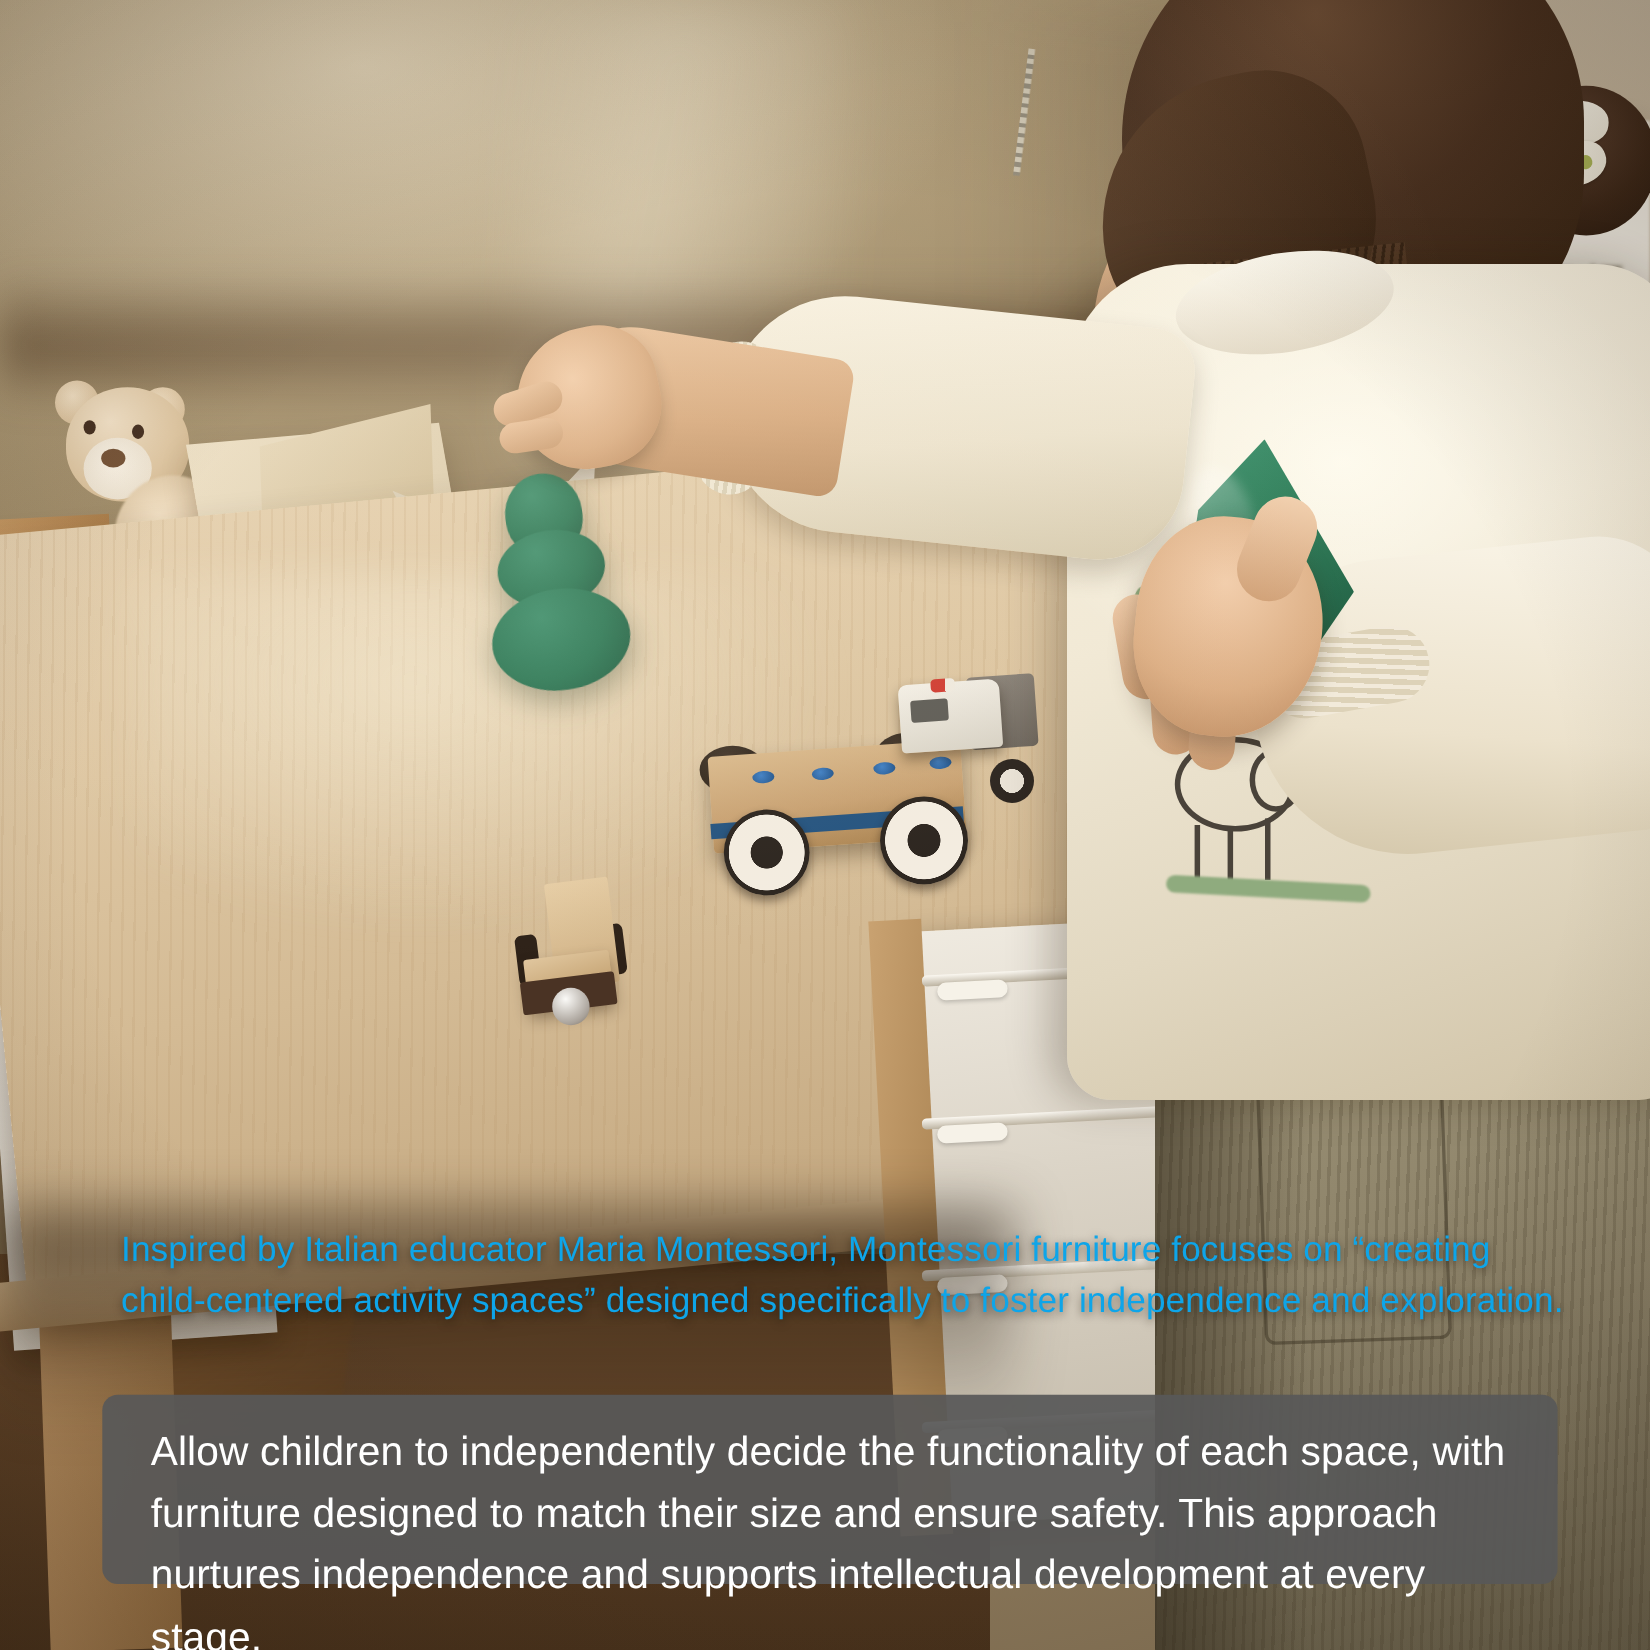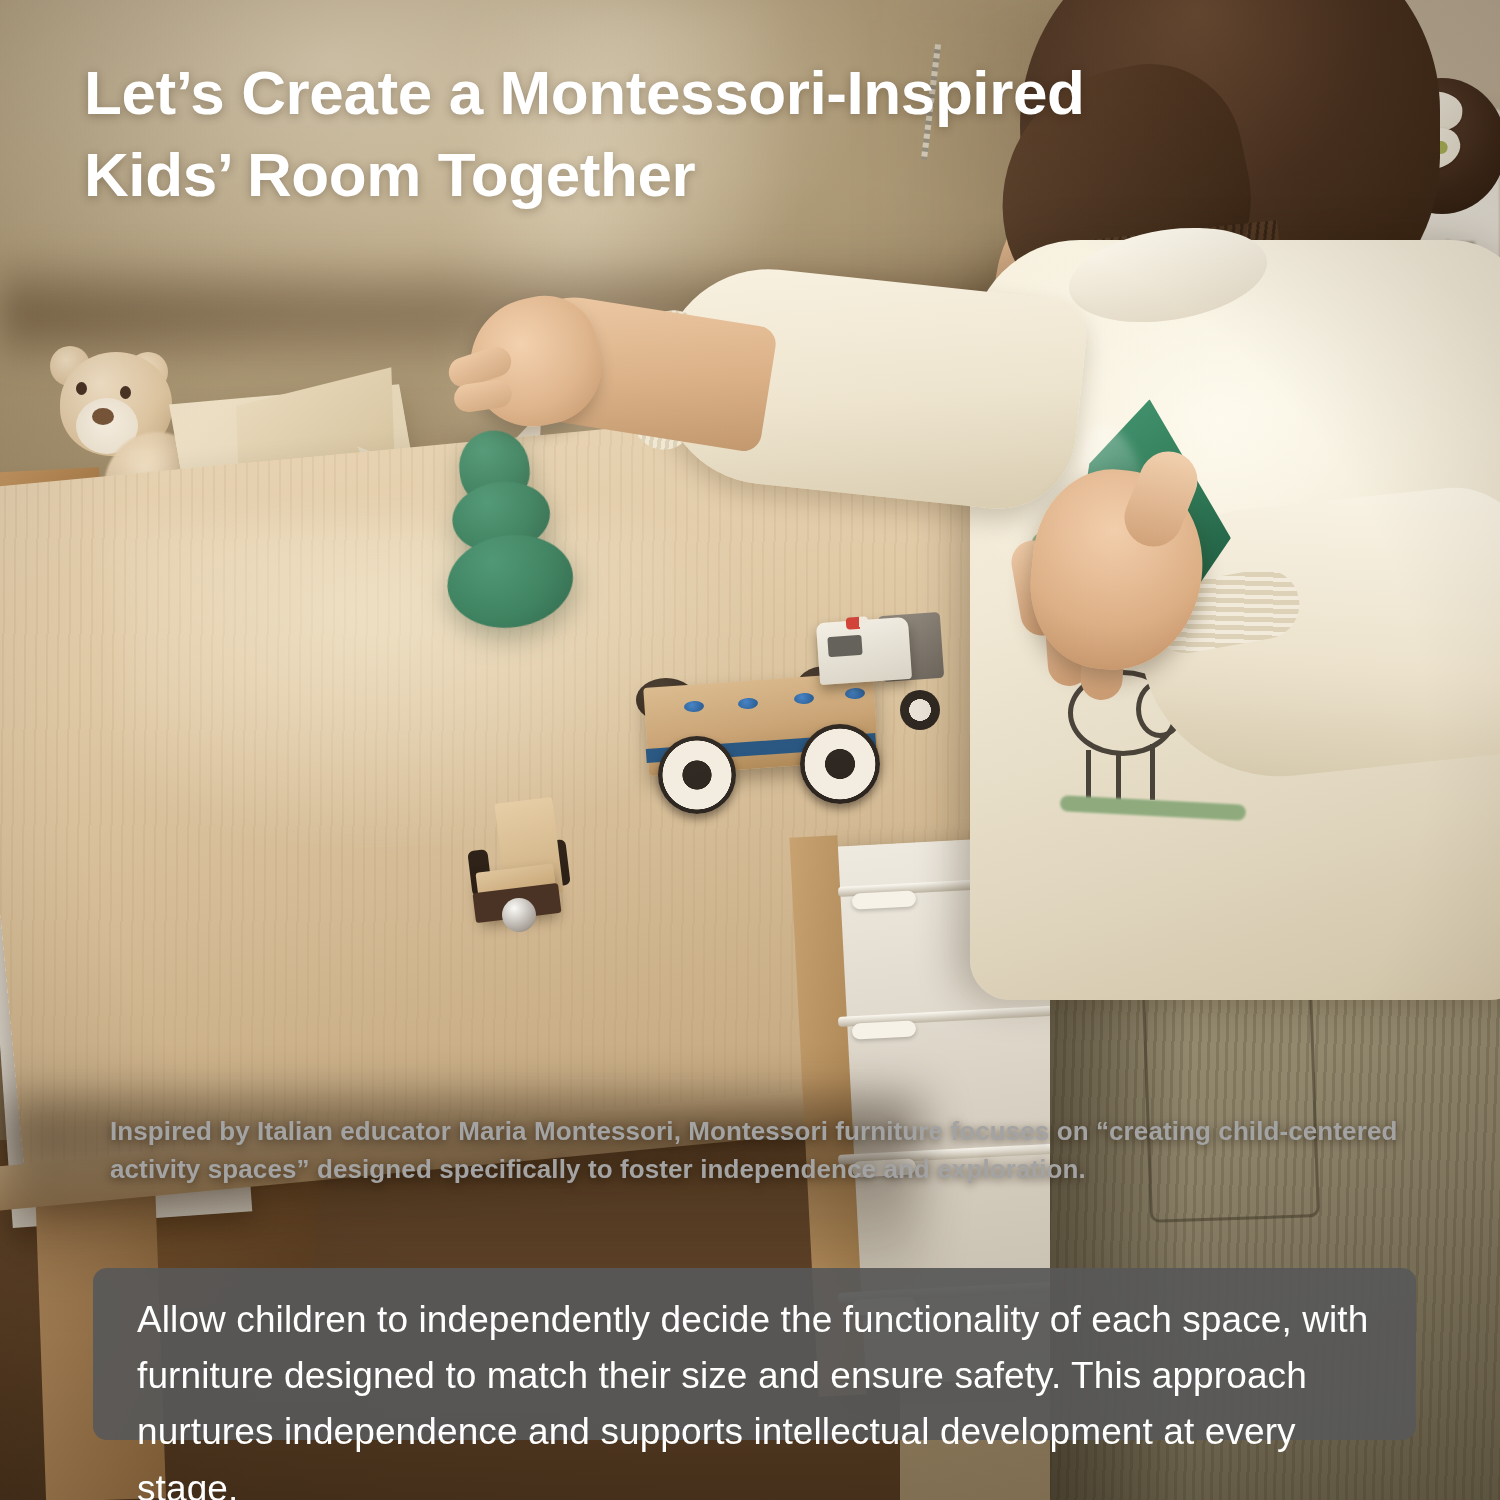--- a/index.html
+++ b/index.html
@@ -489,21 +489,21 @@
     text-shadow:0 2px 10px rgba(40,24,8,.30);
   }
 
   .subhead{
     position:absolute; left:110px; top:1058px; width:1330px;
     color:#ffffff; font-size:27px; font-weight:bold; letter-spacing:.1px;
     text-shadow:0 2px 8px rgba(30,18,6,.5);
   }
   .body-copy{
     position:absolute; left:110px; top:1112px; width:1330px;
-    color:#a3a3a3; font-size:26px; font-weight:700; line-height:1.47;
+    color:#0ea5e9; font-size:32px; font-weight:400; line-height:1.47;
     letter-spacing:.1px;
     text-shadow:0 2px 8px rgba(30,18,6,.55);
   }
 
   .callout{
     position:absolute; left:93px; top:1268px; width:1323px; height:172px;
     background:rgba(88,88,88,.93);
     border-radius:14px;
   }
   .callout p{
@@ -665,24 +665,20 @@
       <div class="fing fg1"></div>
       <div class="fing fg2"></div>
       <div class="fing fg3"></div>
       <div class="hand-r"></div>
       <div class="thumb"></div>
     </div>
 
     <div class="grade"></div>
   </div>
 
-  <div class="headline">
-    <div>Let’s Create a Montessori-Inspired</div>
-    <div>Kids’ Room Together</div>
-  </div>
 
   <div class="body-copy">Inspired by Italian educator Maria Montessori, Montessori furniture focuses on “creating child-centered activity spaces” designed specifically to foster independence and exploration.</div>
 
   <div class="callout">
     <p>Allow children to independently decide the functionality of each space, with furniture designed to match their size and ensure safety. This approach nurtures independence and supports intellectual development at every stage.</p>
   </div>
 
 </div>
 
 </body></html>

